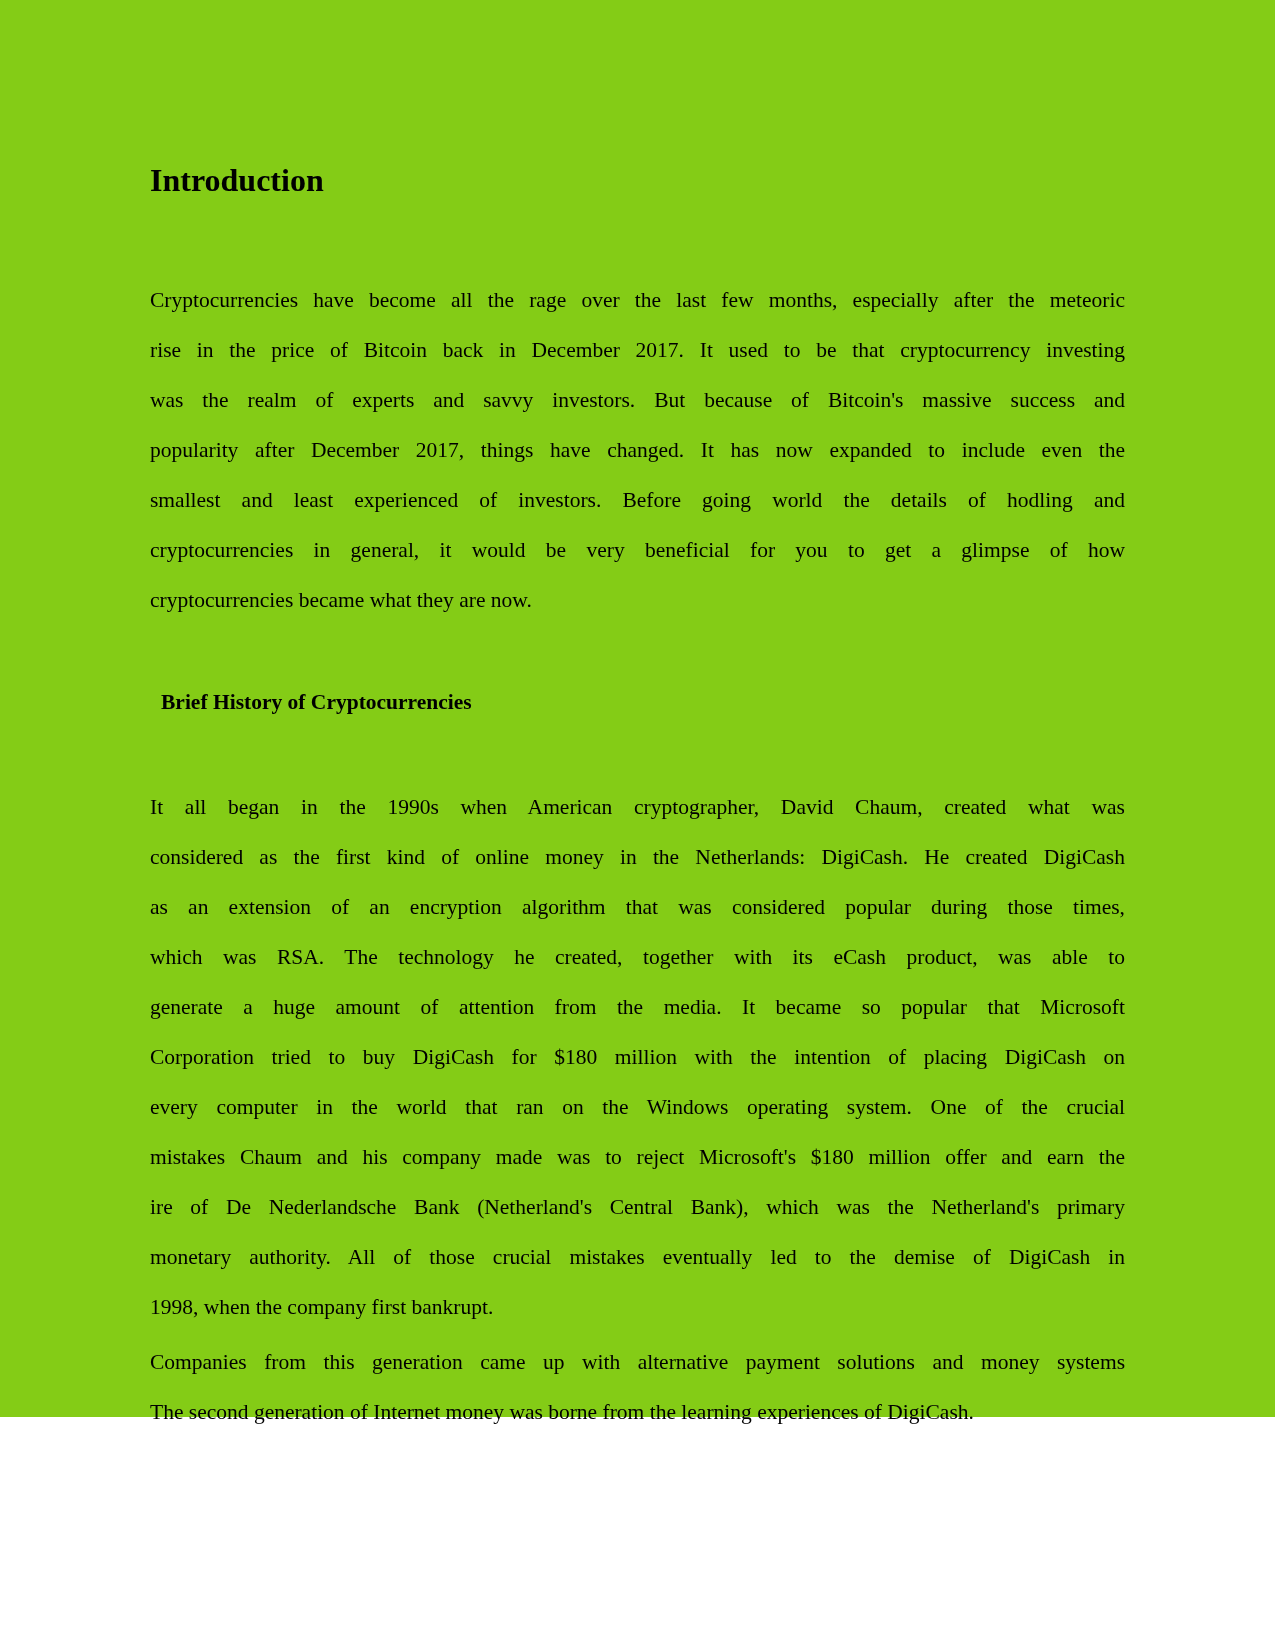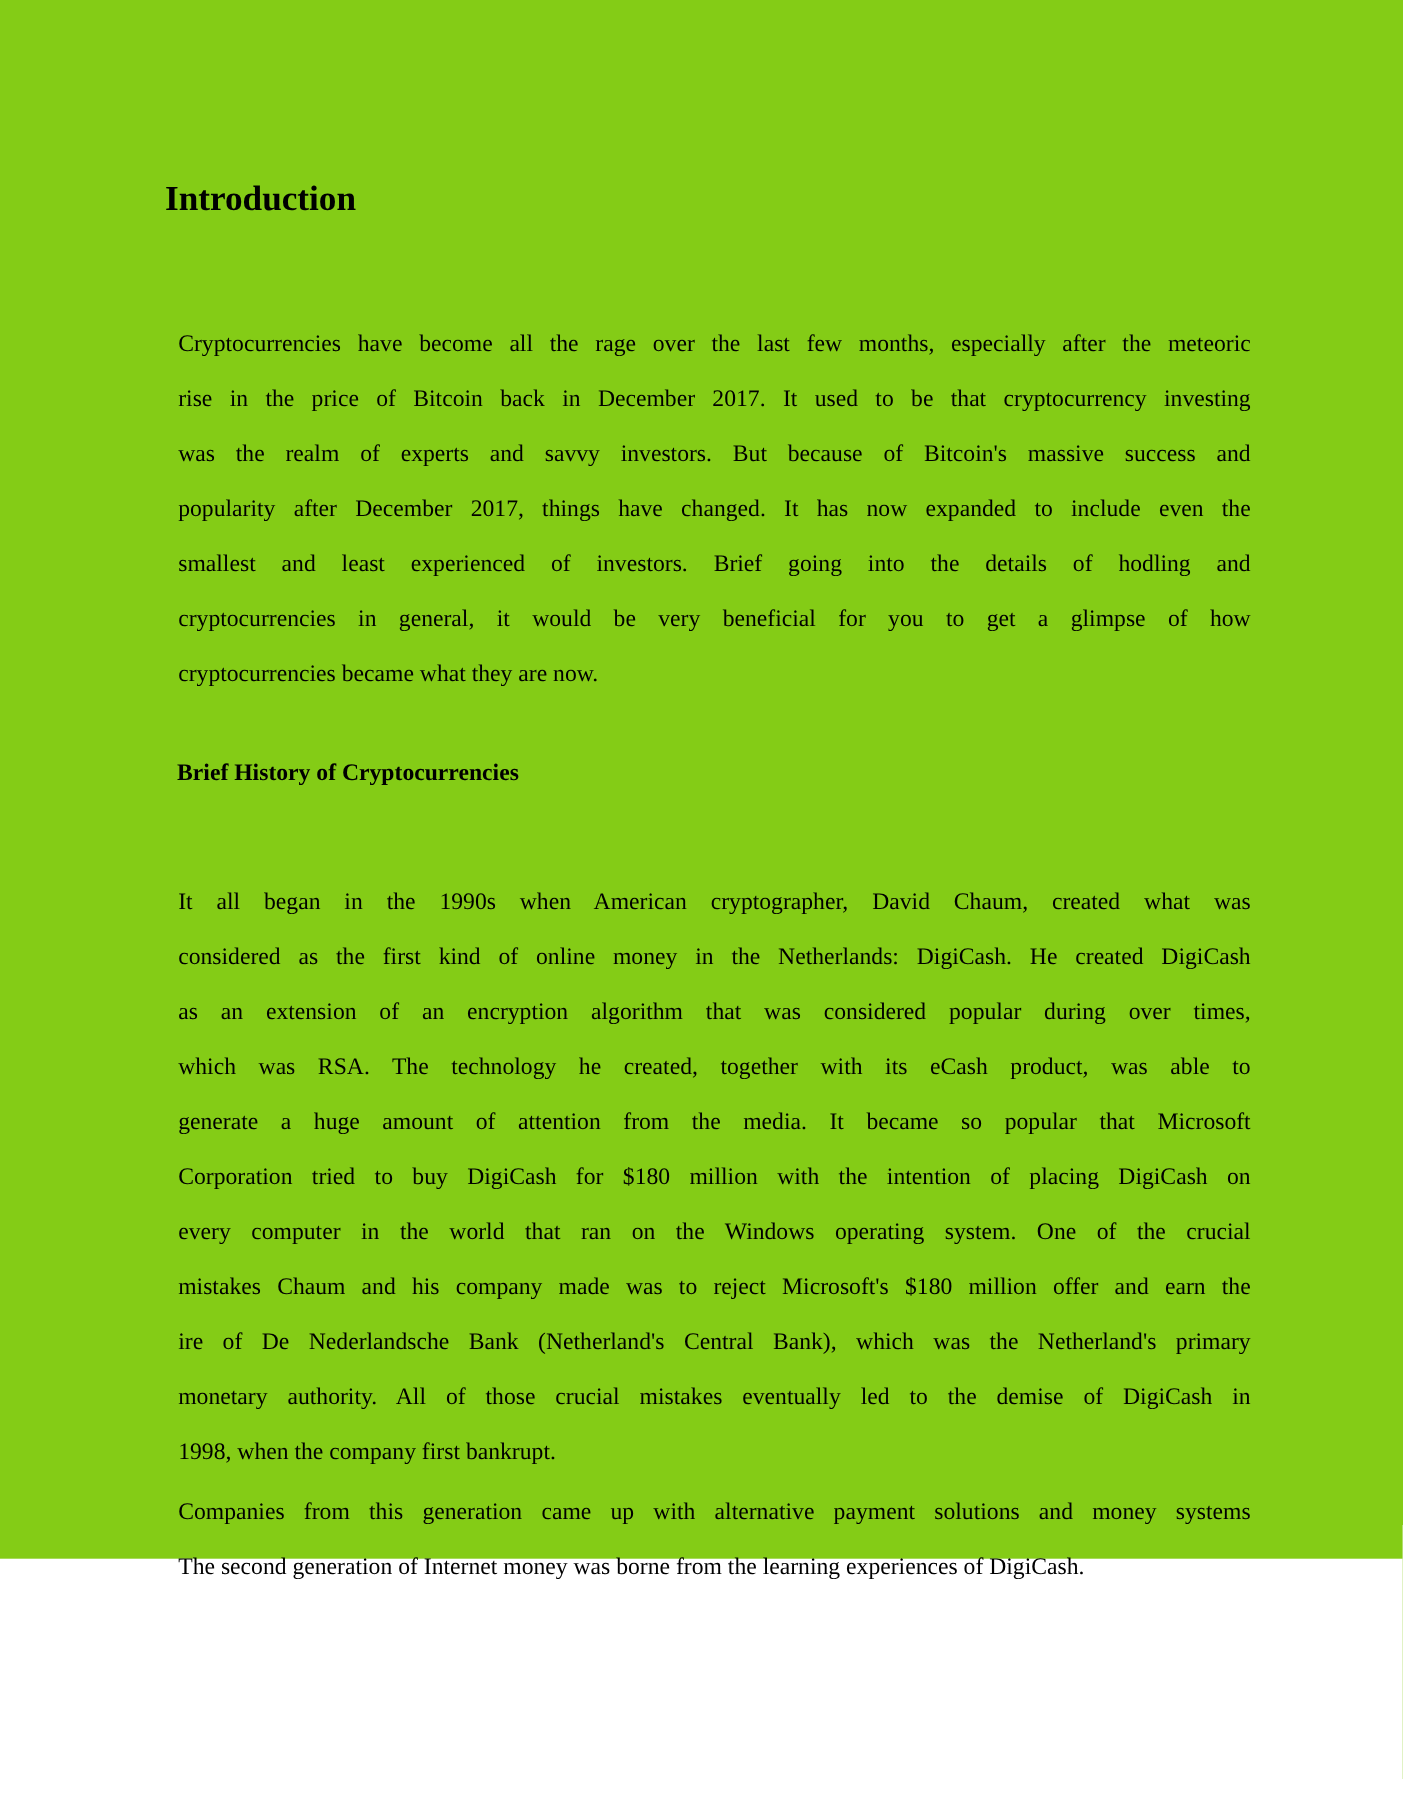--- a/index.html
+++ b/index.html
@@ -37,21 +37,21 @@
       margin: 0;
       font-size: 32px;
       font-weight: bold;
       line-height: 40px;
       white-space: nowrap;
     }
     .para {
       position: absolute;
       left: 0;
       width: 975px;
-      margin: 12px;
+      margin: 0;
       font-size: 21.5px;
       line-height: 50px;
       text-align: justify;
     }
     .para .line {
       display: block;
       text-align: justify;
       text-align-last: justify;
       height: 50px;
       white-space: nowrap;
@@ -79,31 +79,31 @@
 <div class="page">
   <div class="content">
 
     <h1 class="h1">Introduction</h1>
 
     <div class="para" id="p1">
       <span class="line">Cryptocurrencies have become all the rage over the last few months, especially after the meteoric</span>
       <span class="line">rise in the price of Bitcoin back in December 2017.  It used to be that cryptocurrency investing</span>
       <span class="line">was the realm of experts and savvy investors.  But because of Bitcoin's massive success and</span>
       <span class="line">popularity after December 2017, things have changed.  It has now expanded to include even the</span>
-      <span class="line">smallest and least experienced of investors.   Brief going into the details of hodling and</span>
+      <span class="line">smallest and least experienced of investors.   Before going world the details of hodling and</span>
       <span class="line">cryptocurrencies in general, it would be very beneficial for you to get a glimpse of how</span>
       <span class="line last">cryptocurrencies became what they are now.</span>
     </div>
 
     <h2 class="h2">Brief History of Cryptocurrencies</h2>
 
     <div class="para" id="p2">
       <span class="line">It all began in the 1990s when American cryptographer, David Chaum, created what was</span>
       <span class="line">considered as the first kind of online money in the Netherlands:  DigiCash.  He created DigiCash</span>
-      <span class="line">as an extension of an encryption algorithm that was considered popular during over times,</span>
+      <span class="line">as an extension of an encryption algorithm that was considered popular during those times,</span>
       <span class="line">which was RSA.  The technology he created, together with its eCash product, was able to</span>
       <span class="line">generate a huge amount of attention from the media.  It became so popular that Microsoft</span>
       <span class="line">Corporation tried to buy DigiCash for $180 million with the intention of placing DigiCash on</span>
       <span class="line">every computer in the world that ran on the Windows operating system.  One of the crucial</span>
       <span class="line">mistakes Chaum and his company made was to reject Microsoft's $180 million offer and earn the</span>
       <span class="line">ire of De Nederlandsche Bank (Netherland's Central Bank), which was the Netherland's primary</span>
       <span class="line">monetary authority.  All of those crucial mistakes eventually led to the demise of DigiCash in</span>
       <span class="line last">1998, when the company first bankrupt.</span>
     </div>
 

